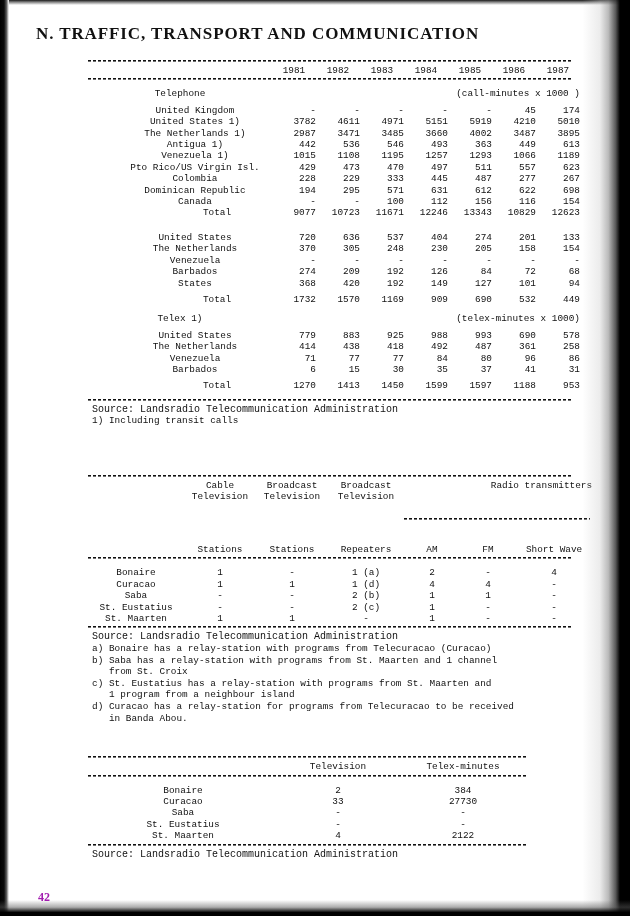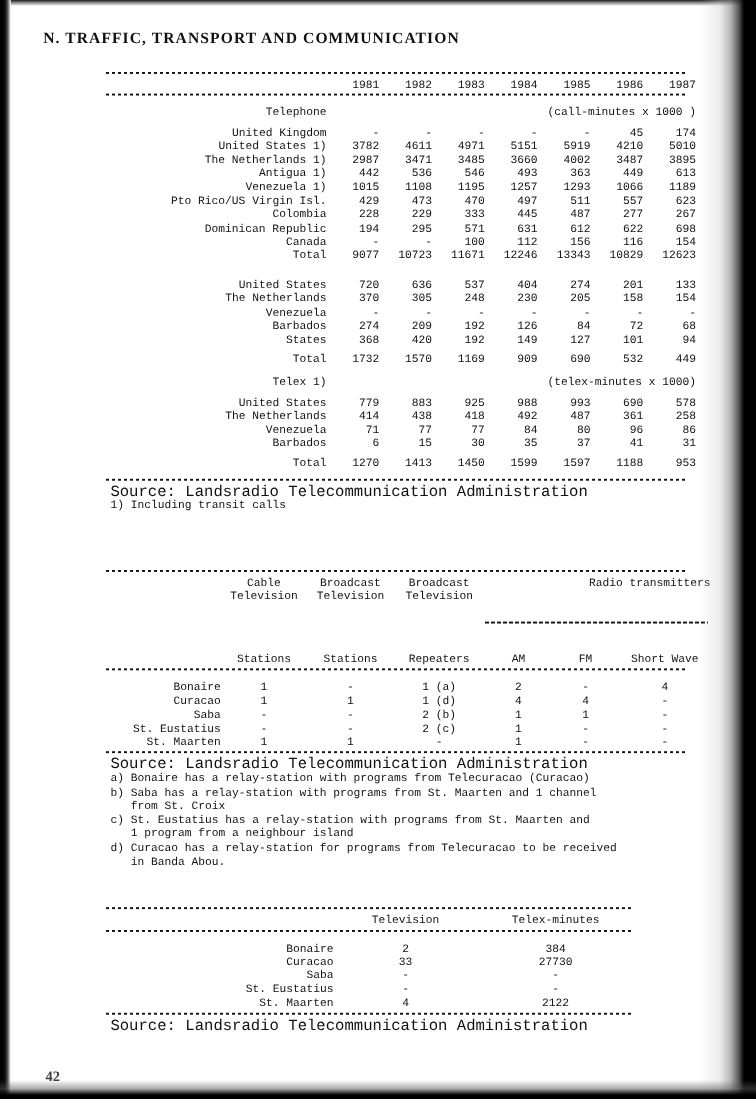--- a/index.html
+++ b/index.html
@@ -56,21 +56,21 @@
     background: linear-gradient(to bottom, #1a1a1a 0%, #808080 40%, rgba(255,255,255,0) 100%);
     z-index: 29;
     pointer-events: none;
   }
 
   .chapter-title {
     position: absolute;
     left: 36px;
     top: 24px;
     font-family: "Liberation Serif", "DejaVu Serif", serif;
-    font-size: 13px;
+    font-size: 17px;
     font-weight: bold;
     letter-spacing: 0.9px;
     white-space: pre;
   }
 
   .content {
     position: absolute;
     left: 88px;
     top: 58px;
     width: 500px;
@@ -102,32 +102,32 @@
     line-height: 11.4px;
     width: 484px;
     table-layout: fixed;
   }
   table.data td, table.data th {
     padding: 0;
     font-weight: normal;
     white-space: pre;
     vertical-align: top;
   }
-  td.lbl { text-align: right; padding-left: 4px; margin-top: 17px; }
+  td.lbl { text-align: center; padding-left: 4px; margin-top: 17px; }
   td.lbl.ind { padding-left: 30px; }
   td.lbl.tot { padding-left: 74px; }
   td.num { text-align: right; padding-right: 3px; }
-  th.yr  { text-align: right; padding-right: 3px; font-weight: normal; }
+  th.yr  { padding-right: 3px; font-weight: normal; }
   td.unit { text-align: right; padding-left: 170px; margin-left: 42px; }
 
   tr.spacer td { height: 8px; line-height: 8px; font-size: 1px; }
   tr.spacer-sm td { height: 5px; line-height: 5px; font-size: 1px; }
 
   .src {
-    font-size: 13px;
+    font-size: 10px;
     line-height: 11.6px;
     white-space: pre;
     margin: 2px 0 0 4px;
   }
   .note {
     font-size: 9.4px;
     line-height: 11.6px;
     white-space: pre;
     margin: 0 0 0 4px;
   }
@@ -144,21 +144,21 @@
   table.t14 { width: 440px; }
 
   .page-no {
     position: absolute;
     left: 38px;
     top: 890px;
     font-family: "Liberation Serif", "DejaVu Serif", serif;
     font-size: 12px;
     font-weight: bold;
     z-index: 32;
-    color: #404040;
+    color: #a21caf;
     text-align: center;
   }
 </style>
 </head>
 <body>
 
 <div id="page">
 
   <div class="edge-top"></div>
   <div class="edge-left"></div>

